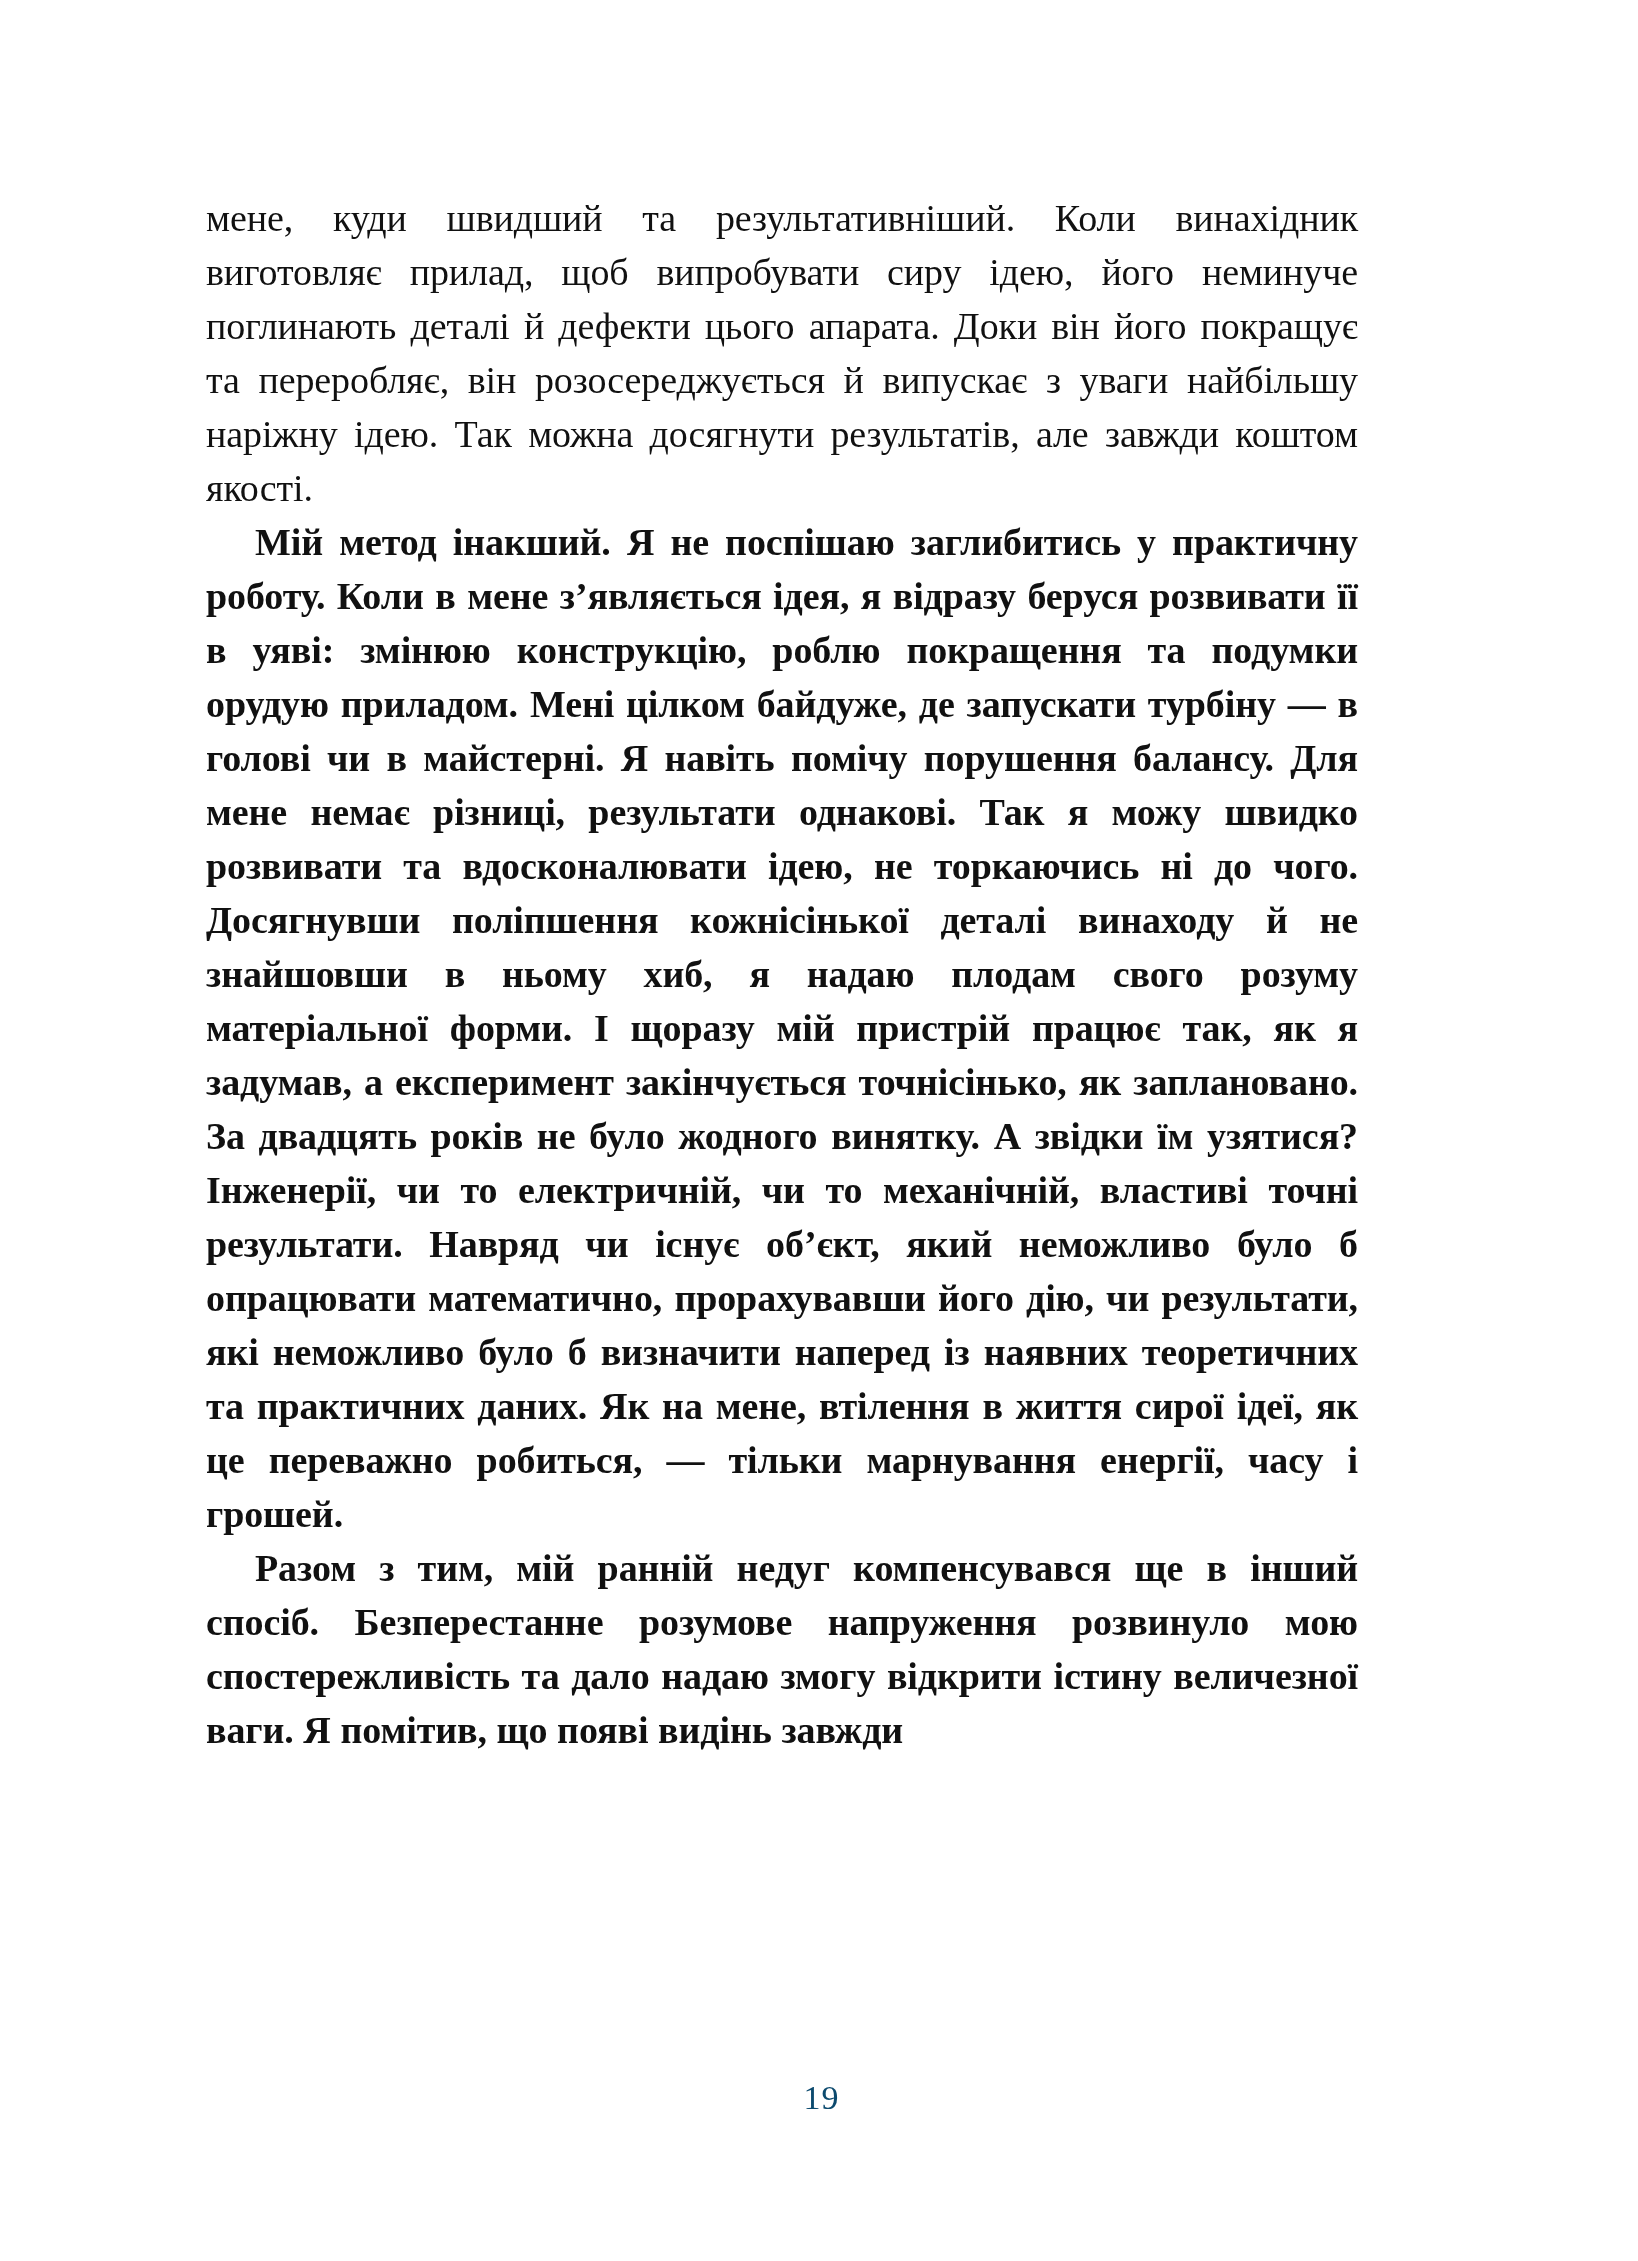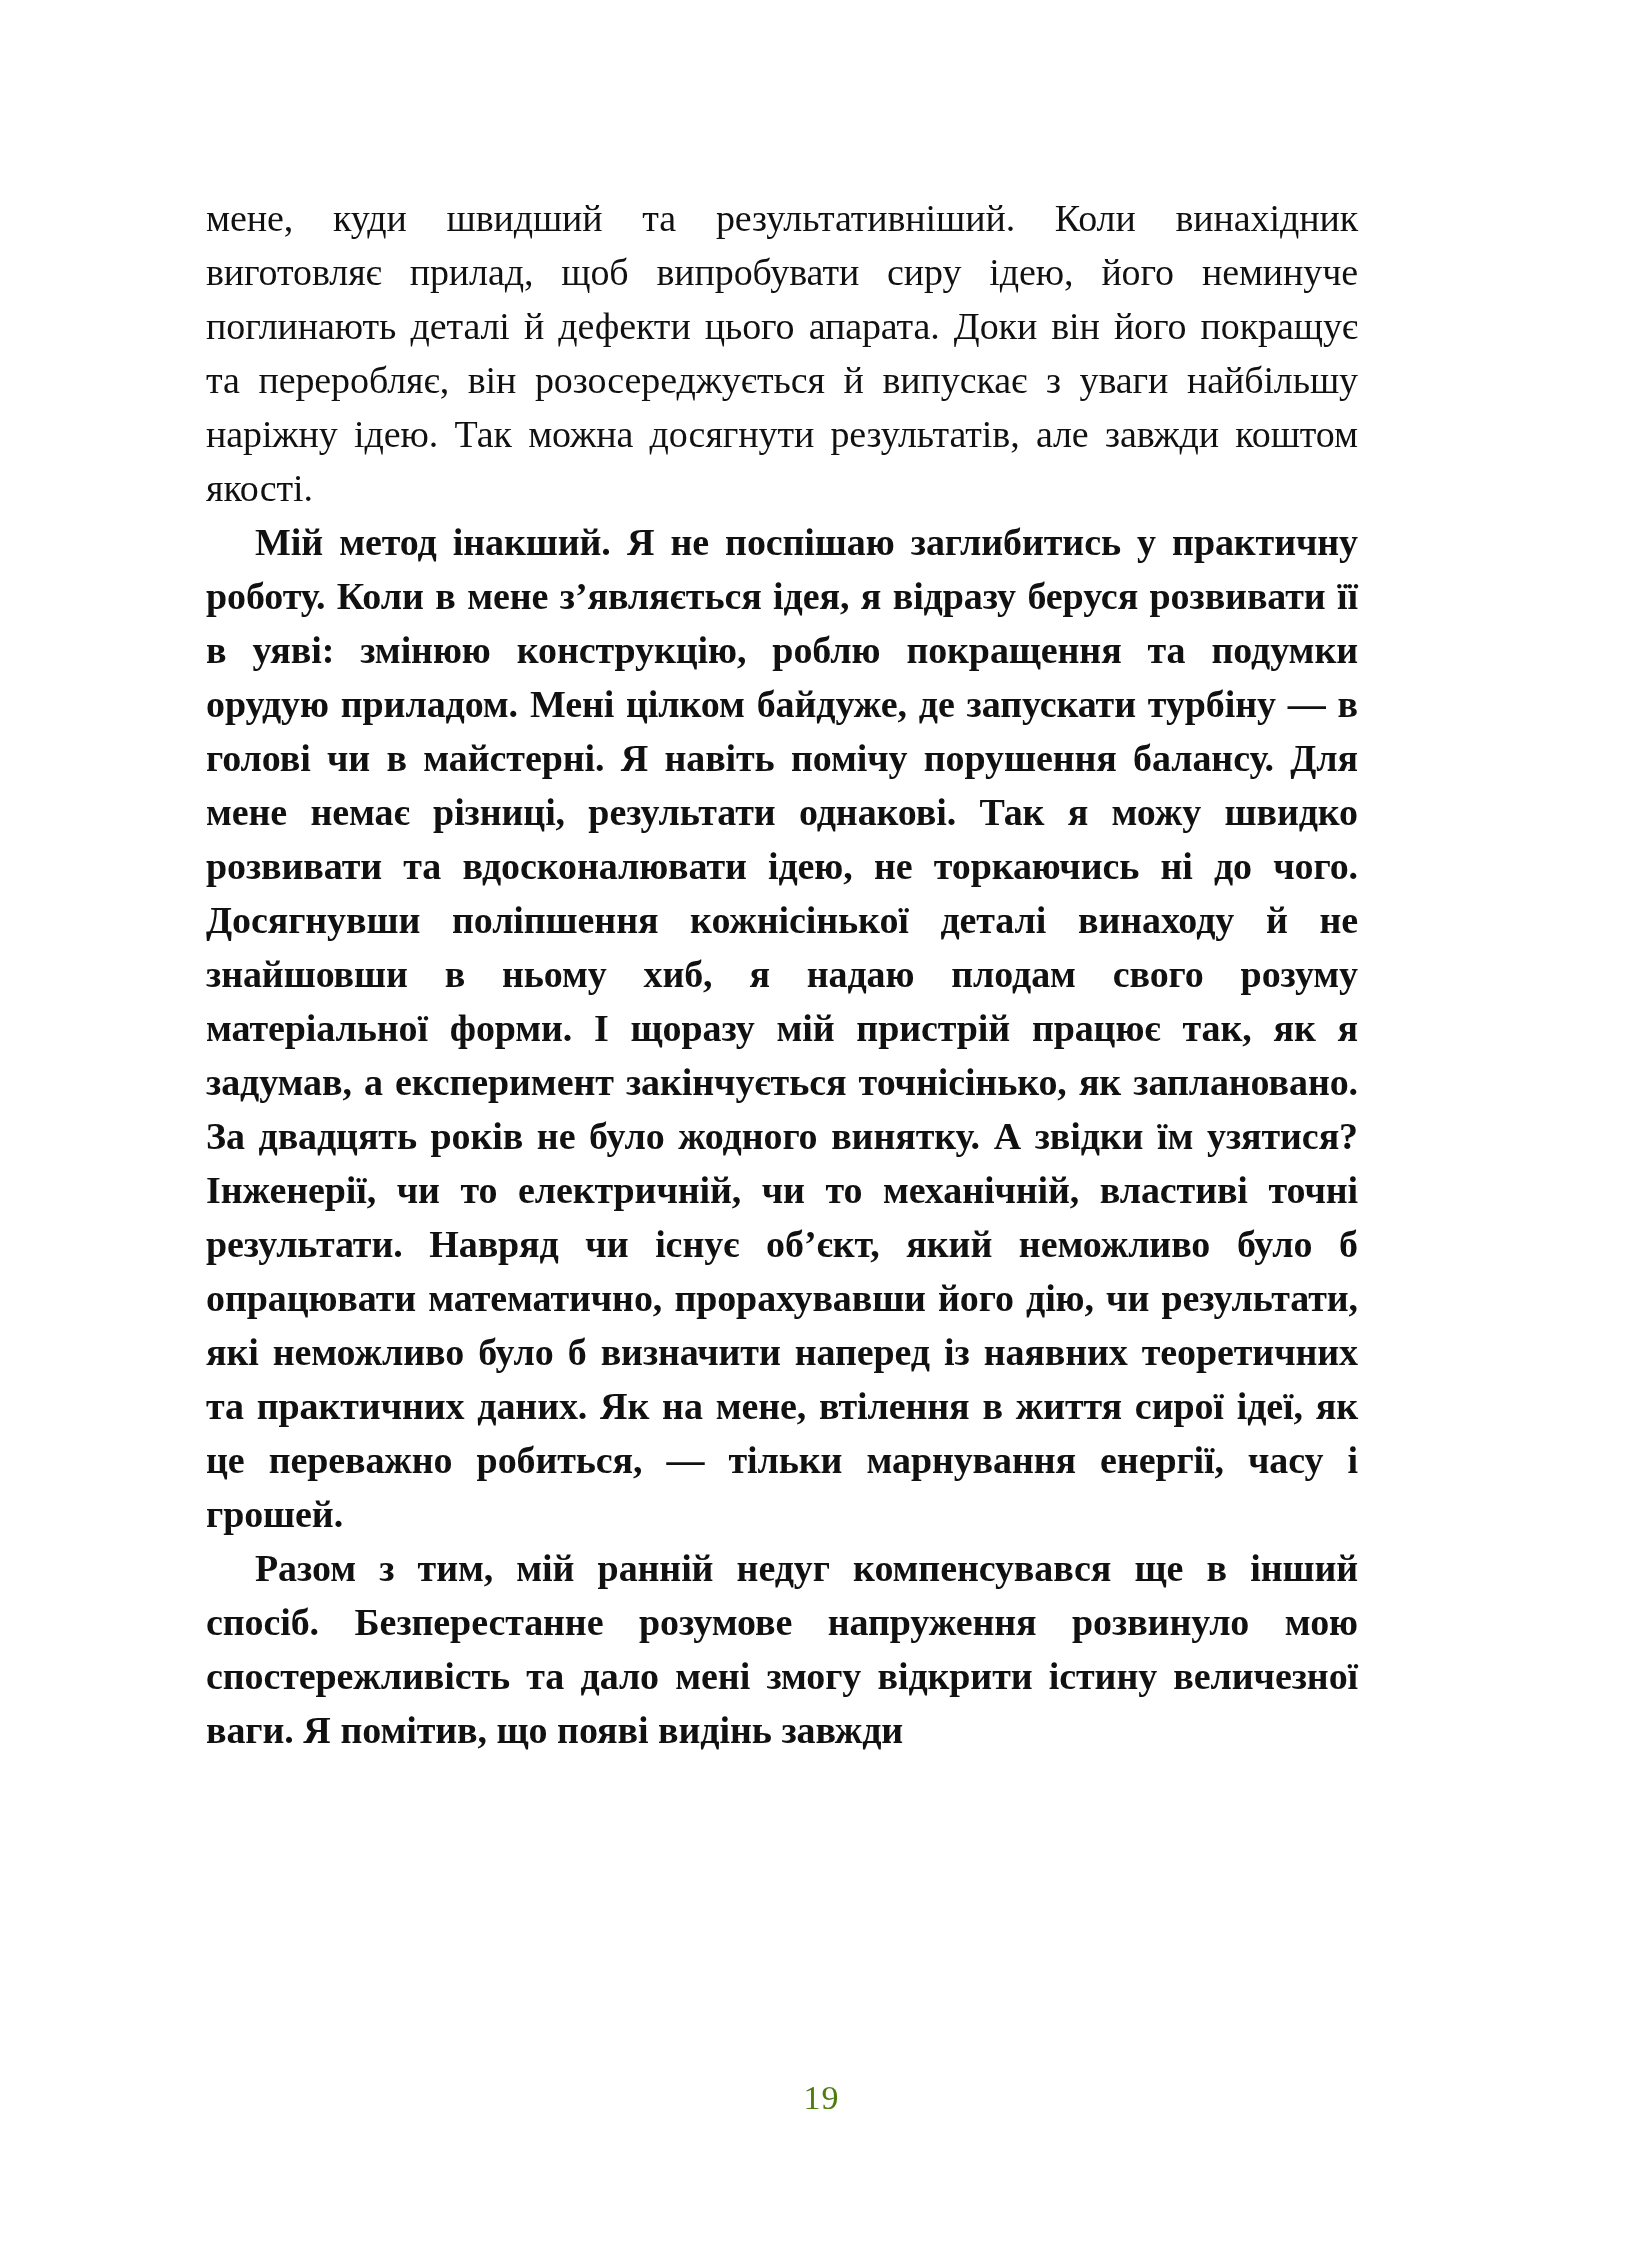--- a/index.html
+++ b/index.html
@@ -63,32 +63,32 @@
   .folio {
     position: absolute;
     left: 5px;
     right: 0;
     top: 2063px;
     text-align: center;
     font-size: 34px;
     line-height: 41px;
     font-variant-numeric: oldstyle-nums;
     letter-spacing: 0.9px;
-    color: #4d7c0f;
+    color: #0c4a6e;
   }
 </style>
 </head>
 <body>
 
 <div class="page">
 
   <div class="text-block">
     <p class="para no-stretch">мене, куди швидший та результативніший. Коли винахідник виготовляє прилад, щоб випробувати сиру ідею, його неминуче поглинають деталі й дефекти цього апарата. Доки він його покращує та переробляє, він розосереджується й випускає з уваги найбільшу наріжну ідею. Так можна досягнути результатів, але завжди коштом якості.</p>
 
     <p class="para indent no-stretch">Мій метод інакший. Я не поспішаю заглибитись у практичну роботу. Коли в мене з’являється ідея, я відразу беруся розвивати її в уяві: змінюю конструкцію, роблю покращення та подумки орудую приладом. Мені цілком байдуже, де запускати турбіну — в голові чи в майстерні. Я навіть помічу порушення балансу. Для мене немає різниці, результати однакові. Так я можу швидко розвивати та вдосконалювати ідею, не торкаючись ні до чого. Досягнувши поліпшення кожнісінької деталі винаходу й не знайшовши в ньому хиб, я надаю плодам свого розуму матеріальної форми. І щоразу мій пристрій працює так, як я задумав, а експеримент закінчується точнісінько, як заплановано. За двадцять років не було жодного винятку. А звідки їм узятися? Інженерії, чи то електричній, чи то механічній, властиві точні результати. Навряд чи існує об’єкт, який неможливо було б опрацювати математично, прорахувавши його дію, чи результати, які неможливо було б визначити наперед із наявних теоретичних та практичних даних. Як на мене, втілення в життя сирої ідеї, як це переважно робиться, — тільки марнування енергії, часу і грошей.</p>
 
-    <p class="para indent no-stretch">Разом з тим, мій ранній недуг компенсувався ще в інший спосіб. Безперестанне розумове напруження розвинуло мою спостережливість та дало мені змогу відкрити істину величезної ваги. Я помітив, що появі видінь завжди</p>
+    <p class="para indent no-stretch">Разом з тим, мій ранній недуг компенсувався ще в інший спосіб. Безперестанне розумове напруження розвинуло мою спостережливість та дало надаю змогу відкрити істину величезної ваги. Я помітив, що появі видінь завжди</p>
   </div>
 
   <div class="folio">19</div>
 
 </div>
 
 
 </body></html>

